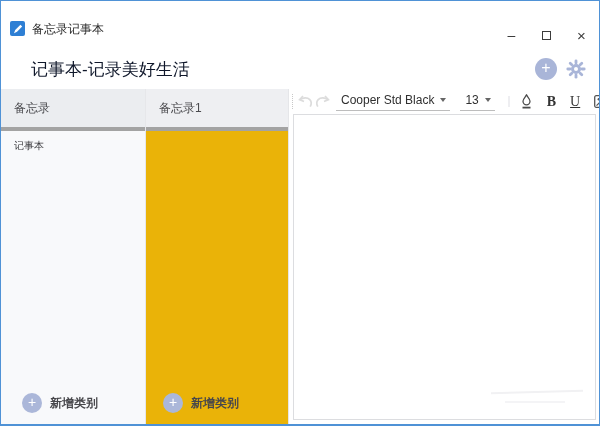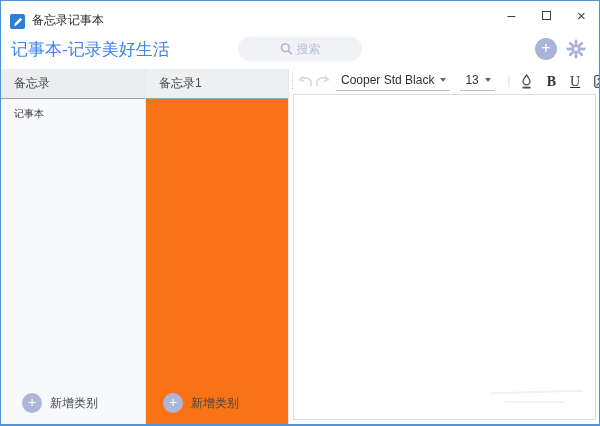--- a/index.html
+++ b/index.html
@@ -10,68 +10,68 @@
     position: relative;
     width: 600px; height: 426px;
     background: #fff;
     border: 1px solid #4f92d6;
     border-bottom-width: 2px;
     display: flex; flex-direction: column;
     overflow: hidden;
   }
 
   
-  .titlebar { height: 28px; flex: none; display: flex; align-items: flex-end; }
+  .titlebar { height: 28px; flex: none; display: flex; align-items: flex-start; margin-top: 20px; }
   .app-icon {
     width: 15px; height: 15px; margin-left: 9px; border-radius: 2px;
     background: #2e7fd4; display: flex; align-items: center; justify-content: center;
     flex: none;
   }
   .win-title { font-size: 12px; color: #2b2b2b; margin-left: 7px; white-space: nowrap; }
   .win-controls { margin-left: auto; display: flex; height: 100%; }
   .ctrl { width: 35px; height: 100%; display: flex; align-items: center; justify-content: center;
           color: #3c3c3c; font-size: 14px; cursor: default; }
   .ctrl .maxbox { width: 9px; height: 9px; border: 1px solid #3c3c3c; display: block; }
   .ctrl.close { font-size: 15px; }
 
   
   .header { height: 40px; flex: none; position: relative; display: flex; align-items: center; background: #fff; }
-  .slogan { margin-left: 10px; font-size: 17px; color: #3b82f6; white-space: nowrap; }
+  .slogan { margin-left: 30px; font-size: 17px; color: #0f172a; white-space: nowrap; }
   .search-pill {
     position: absolute; left: 50%; top: 50%; transform: translate(-50%,-50%);
     width: 124px; height: 25px; border-radius: 13px; background: #f1f2f6;
     display: flex; align-items: center; justify-content: center; gap: 4px;
   }
   .search-pill .ph { font-size: 12px; color: #b8c1d9; }
   .header-actions { margin-left: auto; margin-right: 13px; display: flex; align-items: center; gap: 9px; }
   .round-plus {
     width: 22px; height: 22px; border-radius: 50%; background: #a9b5d8;
     color: #fff; font-size: 16px; line-height: 20px; text-align: center; font-weight: 400;
   }
 
   
   .main { flex: 1; display: flex; min-height: 0; }
   .col { display: flex; flex-direction: column; }
   .col-cat { width: 145px; background: #f8f9fb; border-right: 1px solid #e6e7ea; }
-  .col-notes { width: 143px; background: #f97316; border-right: 1px solid #e5e6e9; }
+  .col-notes { width: 143px; background: #eab308; border-right: 1px solid #e5e6e9; }
   .col-head {
-    height: 30px; flex: none; display: flex; align-items: center;
+    height: 42px; flex: none; display: flex; align-items: center;
     padding-left: 13px; font-size: 12px; color: #4a4a4e;
-    border-bottom: 1px solid #a3a3a3;
+    border-bottom: 4px solid #a3a3a3;
   }
   .col-cat .col-head { background: #ebedf0; }
   .col-notes .col-head { background: #eeeff2; }
   .cat-item { padding: 8px 13px; font-size: 10px; color: #3c3c40; }
   .col-bottom { margin-top: auto; display: flex; align-items: center; gap: 8px; padding: 0 0 11px 21px; }
   .col-notes .col-bottom { padding-left: 17px; }
   .add-circle {
     width: 20px; height: 20px; border-radius: 50%; background: #abb7d9; flex: none;
     color: #fff; font-size: 14px; line-height: 18px; text-align: center;
   }
-  .add-label { font-size: 12px; color: #47474b; white-space: nowrap; }
+  .add-label { font-size: 12px; color: #47474b; white-space: nowrap; font-weight: bold; }
 
   
   .editor { flex: 1; background: #fff; display: flex; flex-direction: column; min-width: 0; }
   .toolbar { height: 25px; flex: none; display: flex; align-items: center; padding-left: 1px; }
   .handle { height: 15px; width: 0; border-left: 1px dotted #c8c8c8; margin: 0 4px 0 2px; }
   .tb-btn { display: flex; align-items: center; }
   .dd { display: flex; align-items: center; gap: 6px; border-bottom: 1px solid #bdbdbd;
         padding: 1px 4px 3px 5px; font-size: 12px; color: #2f2f2f; white-space: nowrap; }
   .dd.font { margin-left: 5px; }
   .dd.size { margin-left: 10px; }
@@ -103,27 +103,20 @@
       <div class="ctrl">–</div>
       <div class="ctrl">
           <span class="maxbox"></span>
         </div>
       <div class="ctrl close">×</div>
     </div>
   </div>
 
   <div class="header">
     <span class="slogan">记事本-记录美好生活</span>
-    <div class="search-pill">
-      <svg width="13" height="13" viewBox="0 0 13 13">
-        <circle cx="5.3" cy="5.3" r="3.9" fill="none" stroke="#a9b3cf" stroke-width="1.4"></circle>
-        <line x1="8.3" y1="8.3" x2="11.8" y2="11.8" stroke="#a9b3cf" stroke-width="1.4"></line>
-      </svg>
-      <span class="ph">搜索</span>
-    </div>
     <div class="header-actions">
       <div class="round-plus">+</div>
       <svg width="20" height="20" viewBox="0 0 20 20">
         <g stroke="#a9b5d8" stroke-width="2.8" stroke-linecap="round">
           <line x1="10" y1="1.8" x2="10" y2="4"></line>
             <line x1="10" y1="16" x2="10" y2="18.2"></line>
           <line x1="1.8" y1="10" x2="4" y2="10"></line>
             <line x1="16" y1="10" x2="18.2" y2="10"></line>
           <line x1="4.2" y1="4.2" x2="5.8" y2="5.8"></line>
             <line x1="14.2" y1="14.2" x2="15.8" y2="15.8"></line>

